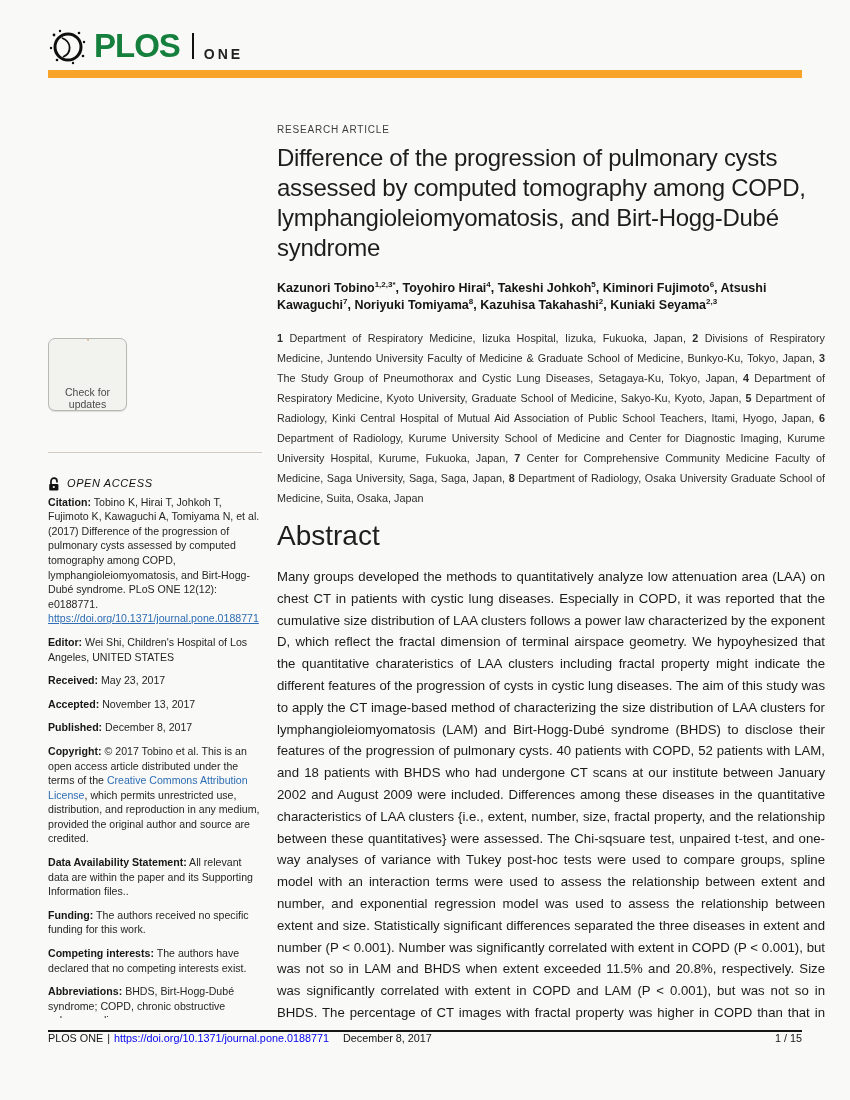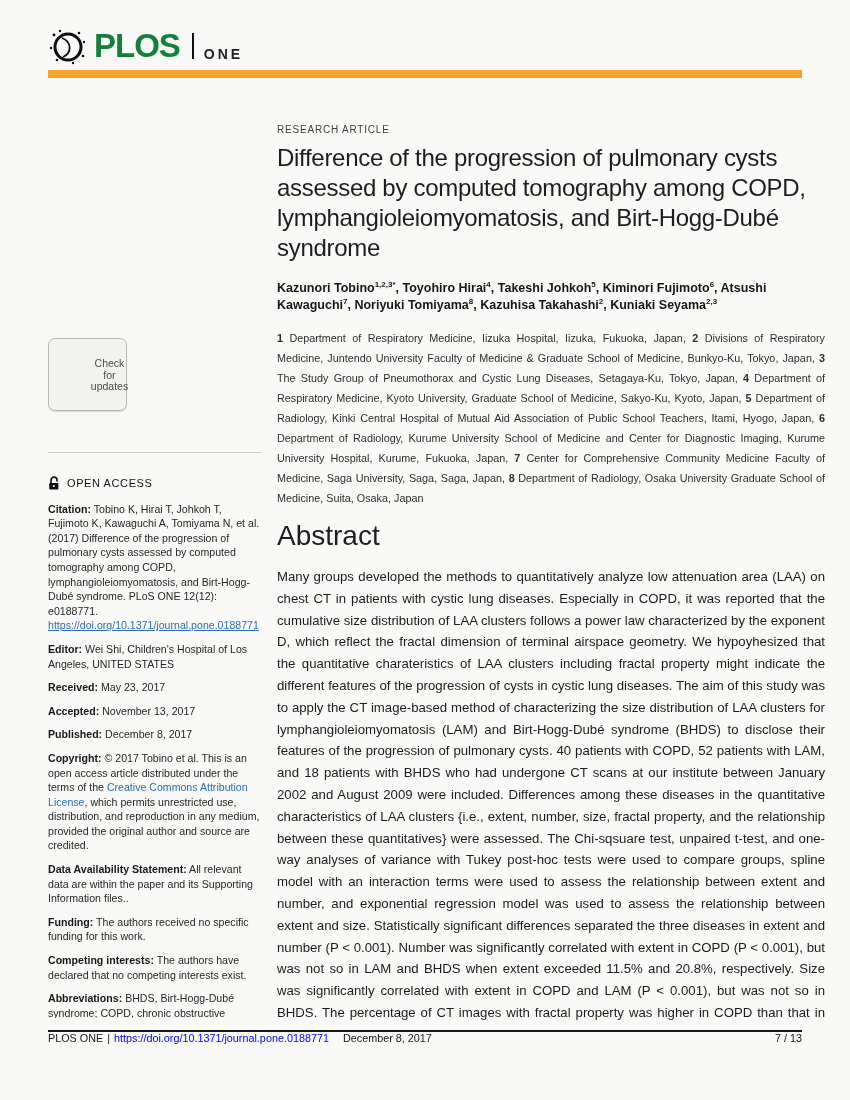--- a/index.html
+++ b/index.html
@@ -25,25 +25,25 @@
   .affils b { font-weight:bold; }
   .email-line { font-size:11.2px; color:#161616; margin-top:17px; }
   .email-line a { color:#2E6DB4; text-decoration:underline; }
   .abstract-h { font-size:28px; font-weight:400; color:#1f1f1f; margin-top:12px; }
   .abstract-p { font-size:13.2px; line-height:21.8px; text-align:justify; color:#1b1b1b; margin-top:14px; }
 
   
   .sidebar { position:absolute; left:48px; top:338px; width:214px; height:680px; overflow:hidden;
              font-size:10.6px; line-height:14.6px; color:#262626; }
   .badge { width:79px; height:73px; border:1px solid #b9b9b4; border-radius:7px; background:#f2f2ef;
-           display:flex; flex-direction:row; align-items:center; justify-content:center; cursor:pointer;
+           display:flex; flex-direction:column; align-items:center; justify-content:center; cursor:pointer;
            box-shadow:0 1px 1px rgba(0,0,0,0.12);gap:44px; }
   .badge-label { font-size:10.5px; line-height:11.5px; color:#4a4a4a; text-align:center; margin-top:2px; }
   .side-rule { border:none; border-top:1px solid #cfc9c2; margin:41px 0 0 0; width:214px; }
-  .oa-row { display:flex; align-items:center; margin:23px 0 11px 0; }
+  .oa-row { display:flex; align-items:flex-end; margin:23px 0 4px 0;font-style:italic; }
   .oa-label { font-size:11px; font-weight:400; letter-spacing:0.6px; color:#111; margin-left:6px; }
   .sidebar p { margin:0 0 9px 0; }
   .sidebar b { font-weight:bold; color:#171717; }
   .sidebar a { color:#2E6DB4; }
   a.u { text-decoration:underline; }
   a.nu { text-decoration:none; }
 
   
   .footer-rule { position:absolute; left:48px; top:1030px; width:754px; height:2px; background:#161616; }
   .footer { position:absolute; left:48px; top:1032px; width:754px; display:flex; align-items:baseline;
@@ -160,16 +160,16 @@
       <span>BHDS, Birt-Hogg-Dubé syndrome; COPD, chronic obstructive pulmonary disease;</span>
     </p>
   </div>
 
   <div class="footer-rule"></div>
   <div class="footer">
     <span>PLOS ONE</span>
     <span class="sep">|</span>
     <a href="#" class="nu">https://doi.org/10.1371/journal.pone.0188771</a>
     <span class="date">December 8, 2017</span>
-    <span class="pageno">7 / 13</span>
+    <span class="pageno">1 / 15</span>
   </div>
 
 </div>
 
 </body></html>

